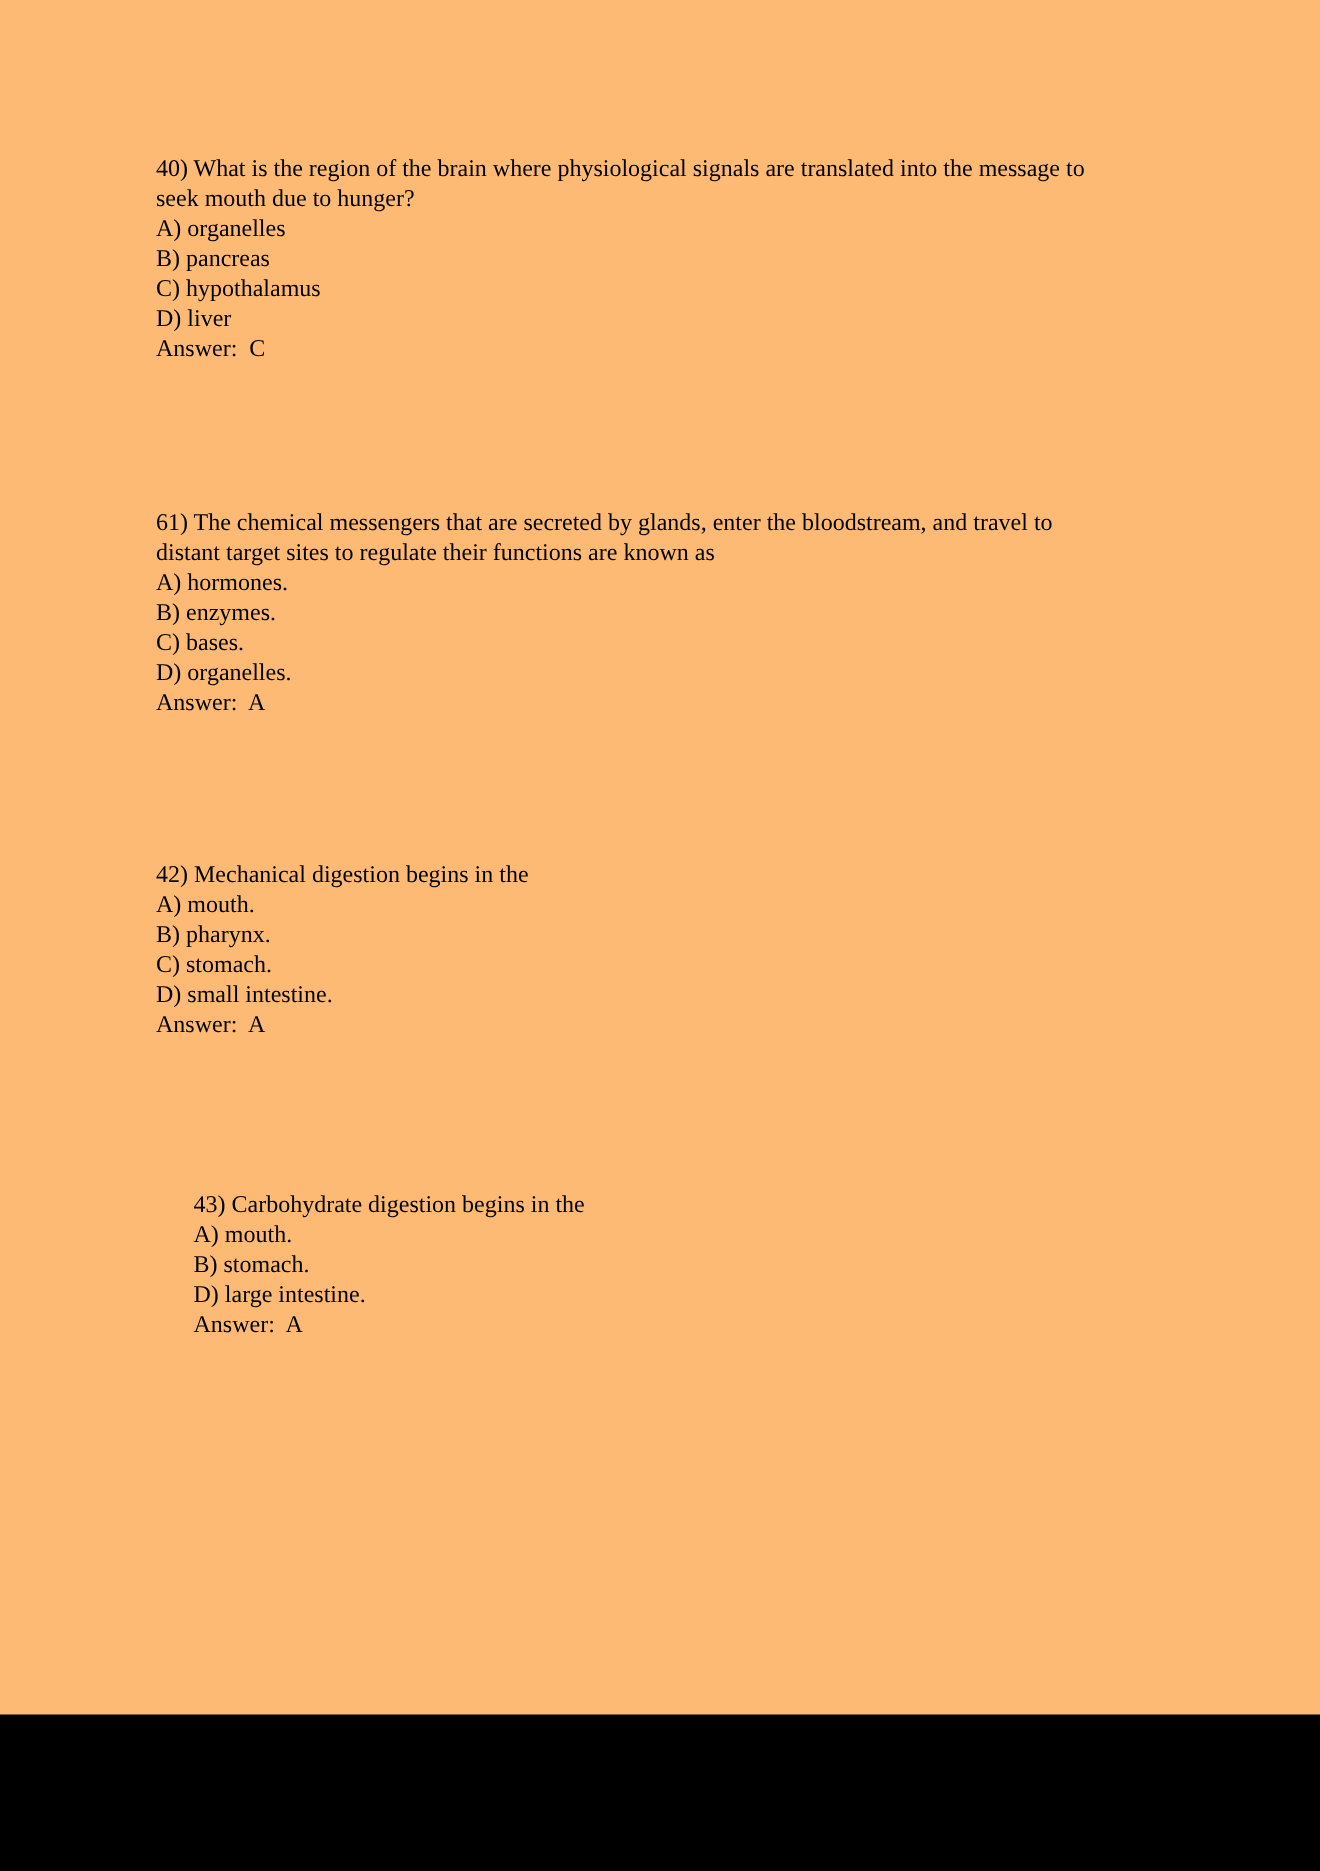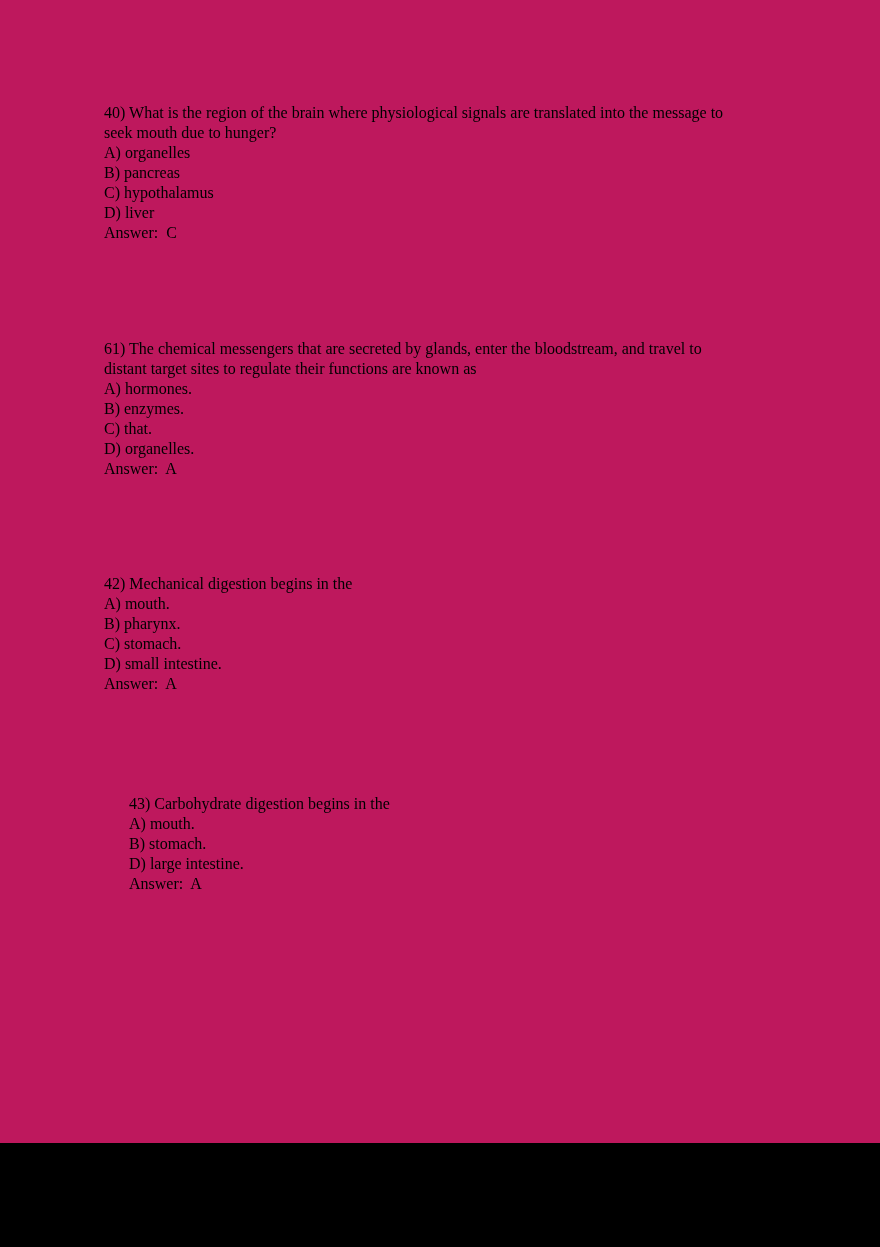--- a/index.html
+++ b/index.html
@@ -8,21 +8,21 @@
     height: 1247px;
     background: #ffffff;
     font-family: "Liberation Serif", "DejaVu Serif", serif;
     color: #000000;
     overflow: hidden;
   }
   .page {
     position: relative;
     width: 880px;
     height: 1247px;
-    background: #be185d;
+    background: #fdba74;
   }
   .question {
     position: absolute;
     left: 104px;
     width: 676px;
     font-size: 16px;
     line-height: 20px;
     color: #000000;
   }
   .q40 { top: 103px; }
@@ -54,21 +54,21 @@
     <div class="option">C) hypothalamus</div>
     <div class="option">D) liver</div>
     <div class="answer">Answer:  C</div>
   </section>
 
   <section class="question q41">
     <div class="qline">61) The chemical messengers that are secreted by glands, enter the bloodstream, and travel to</div>
     <div class="qline">distant target sites to regulate their functions are known as</div>
     <div class="option">A) hormones.</div>
     <div class="option">B) enzymes.</div>
-    <div class="option">C) that.</div>
+    <div class="option">C) bases.</div>
     <div class="option">D) organelles.</div>
     <div class="answer">Answer:  A</div>
   </section>
 
   <section class="question q42">
     <div class="qline">42) Mechanical digestion begins in the</div>
     <div class="option">A) mouth.</div>
     <div class="option">B) pharynx.</div>
     <div class="option">C) stomach.</div>
     <div class="option">D) small intestine.</div>

